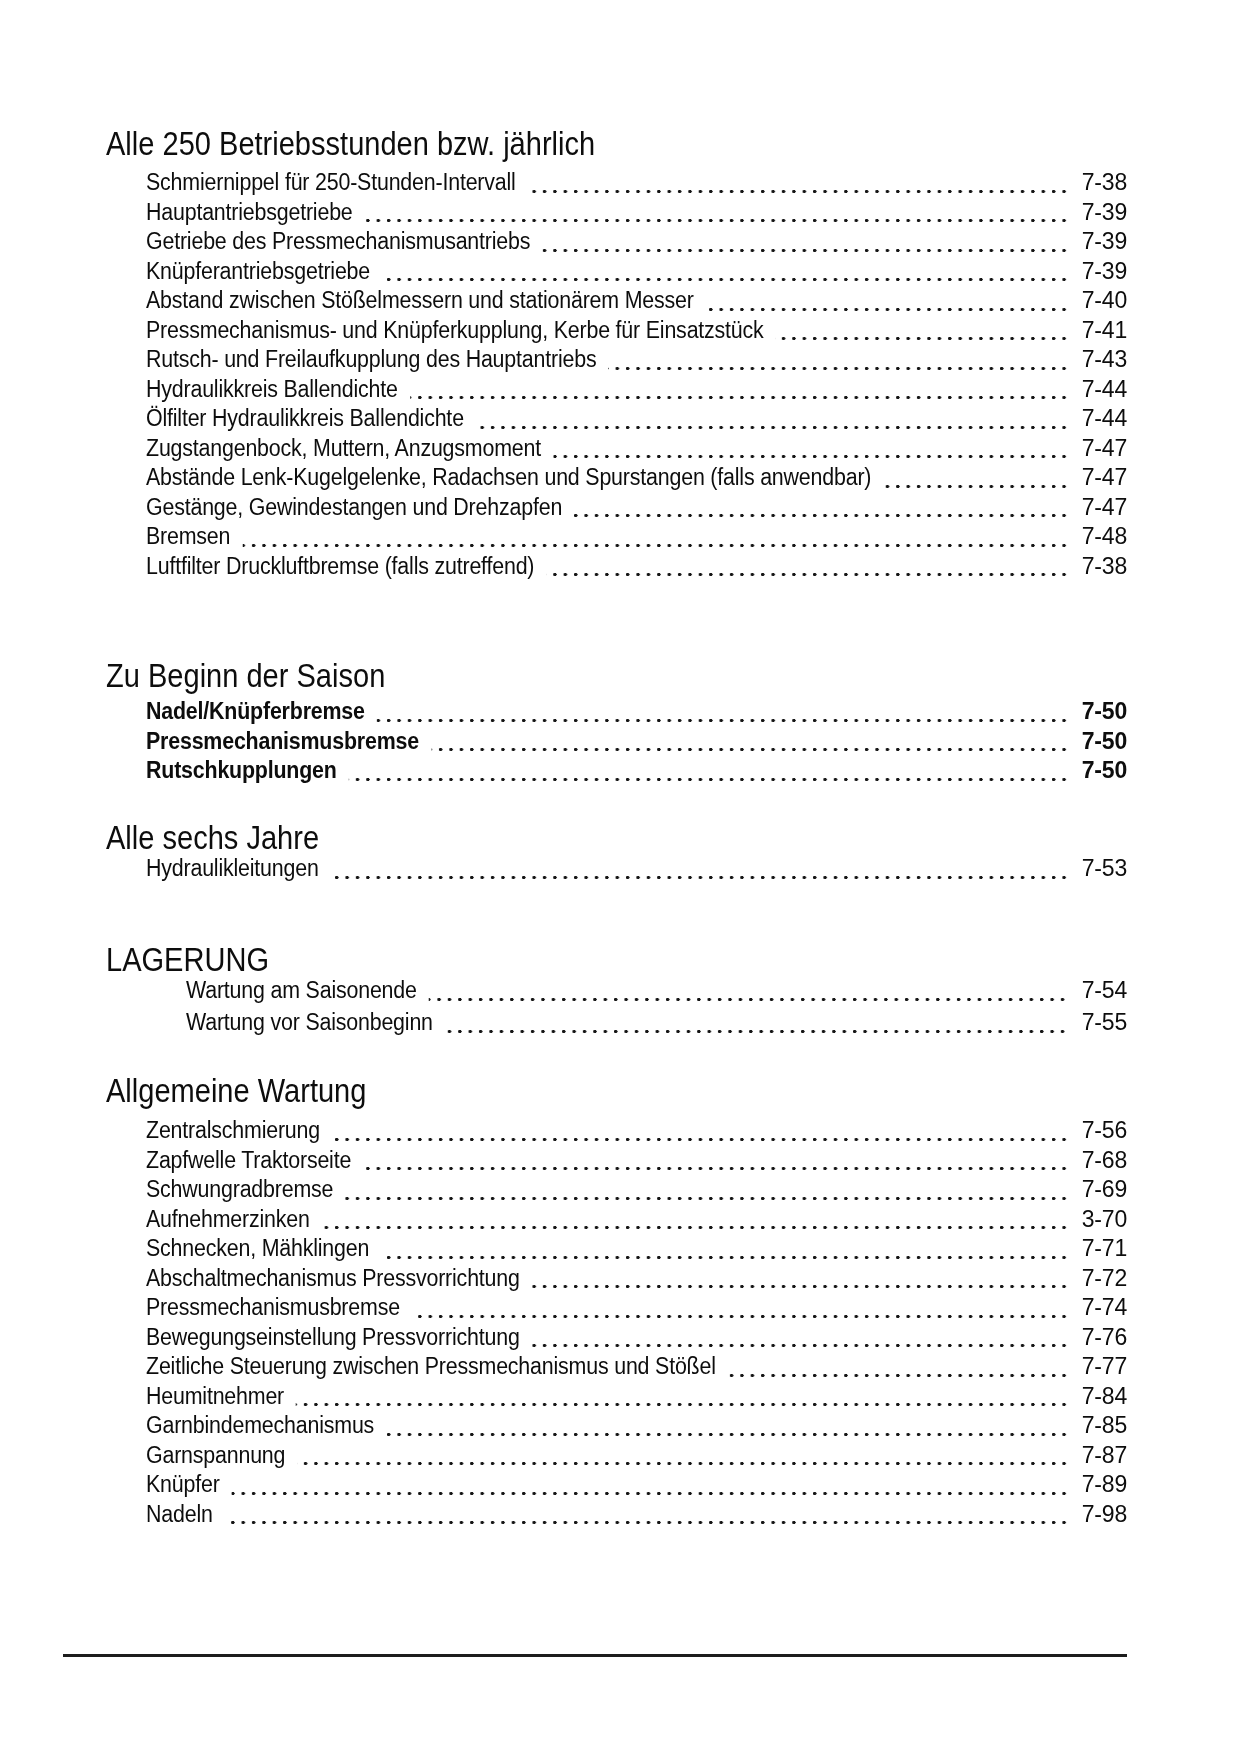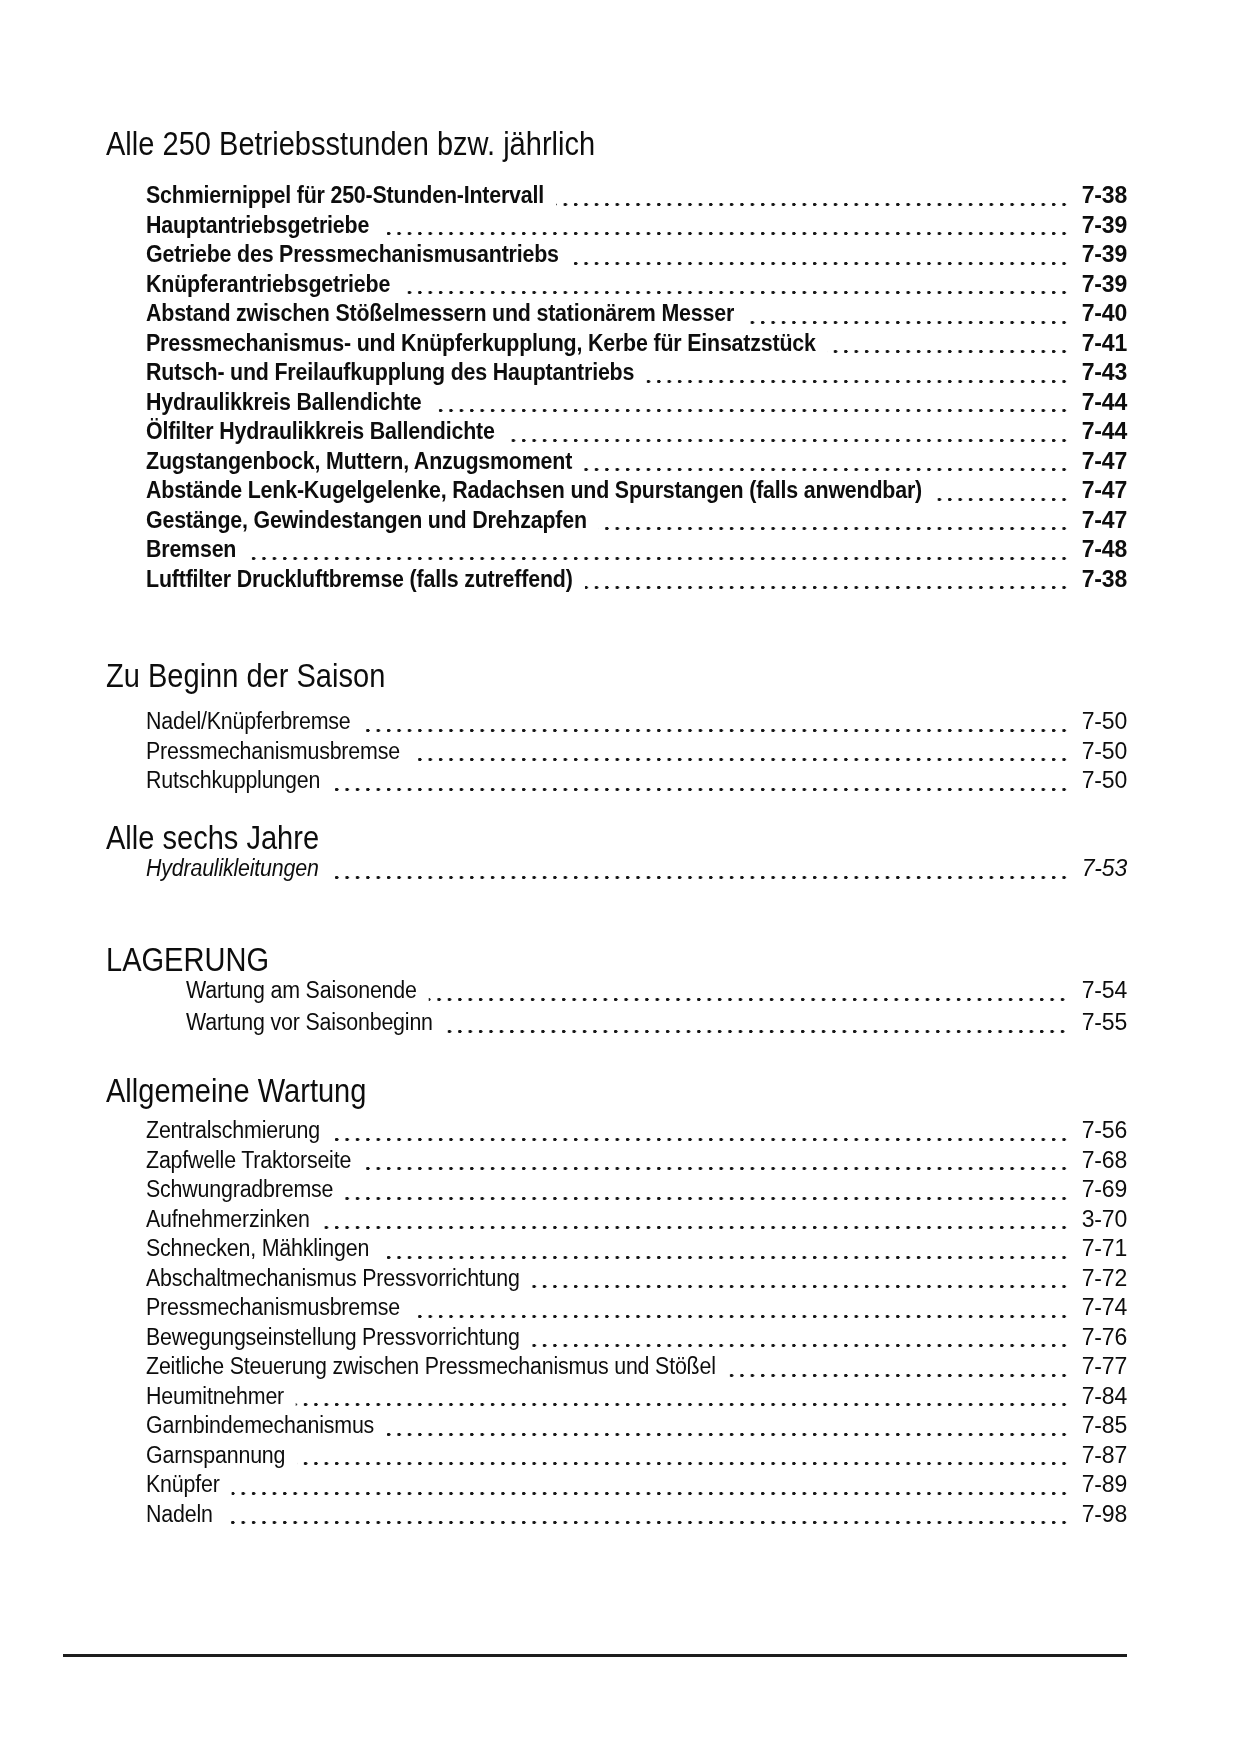--- a/index.html
+++ b/index.html
@@ -16,23 +16,23 @@
   #sec4 { top:940px; }
   #sec5 { top:1071px; }
 
   h2 {
     margin:0 0 0 106px; font-size:33px; line-height:40px; font-weight:400;
     letter-spacing:0; white-space:nowrap;
     transform:scaleX(0.88); transform-origin:0 50%;
   }
 
   ul.toc { list-style:none; margin:0; padding:0; margin-left:146px; width:981px; }
-  #sec1 ul.toc { margin-top:17px;font-weight:bold; }
-  #sec2 ul.toc { margin-top:11px; }
-  #sec3 ul.toc { margin-top:-4px;font-style:italic; }
+  #sec1 ul.toc { margin-top:4px; }
+  #sec2 ul.toc { margin-top:1px;font-weight:bold; }
+  #sec3 ul.toc { margin-top:-4px; }
   #sec4 ul.toc { margin-top:-6px; margin-left:186px; width:941px; }
   #sec5 ul.toc { margin-top:5px; }
 
   li.row {
     position:relative; height:29.5px; line-height:29.5px; font-size:23px;
     letter-spacing:-0.2px;
   }
   #sec4 li.row { height:32px; line-height:32px; }
 
   

